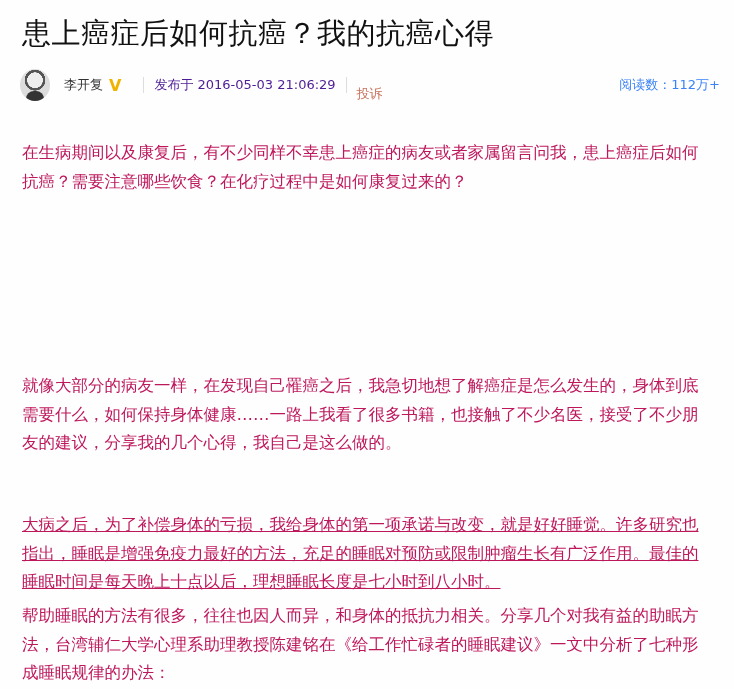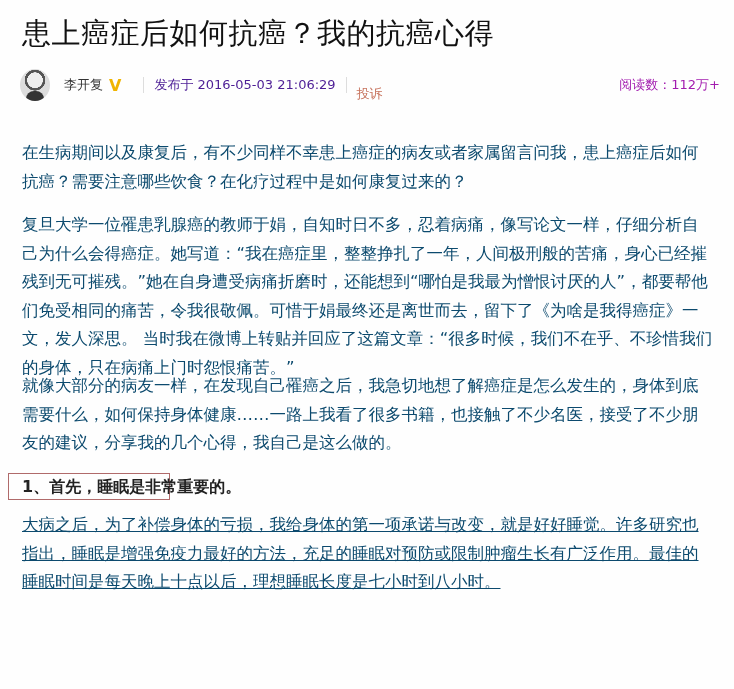--- a/index.html
+++ b/index.html
@@ -8,22 +8,22 @@
   .page { position:relative; width:734px; height:689px;padding-left:12px; }
   .title { position:absolute; left:22px; top:14px; font-size:29px; color:#111; letter-spacing:0.5px; white-space:nowrap; }
   .meta { position:absolute; left:20px; top:68px; width:700px; height:34px; display:flex; align-items:center; font-size:13px; color:#555; }
   .avatar { width:30px; height:32px; border-radius:50%; background:radial-gradient(circle at 50% 35%, #eee 0 30%, #555 31% 40%, #ddd 41% 100%); margin-right:14px; position:relative; overflow:hidden; }
   .avatar:after { content:""; position:absolute; left:6px; bottom:-4px; width:18px; height:14px; background:#333; border-radius:8px 8px 0 0; }
   .author { color:#333; margin-right:6px; }
   .vbadge { color:#f0b400; font-weight:bold; font-size:16px; margin-right:12px; }
   .sep { width:1px; height:16px; background:#ddd; margin:0 10px; }
   .pub { color:#4c1d95; }
   .report { color:#c7735d;margin-top:17px; }
-  .reads { margin-left:auto; color:#a21caf; }
-  .body-text { position:absolute; left:22px; width:692px; font-size:16.5px; line-height:28.5px; color:#0c4a6e; }
+  .reads { margin-left:auto; color:#3b82f6; }
+  .body-text { position:absolute; left:22px; width:692px; font-size:16.5px; line-height:28.5px; color:#be185d; }
   .body-text p { margin:0; }
   .heading-box { position:absolute; left:8px; top:473px; width:162px; height:27px; border:1px solid #b06a6a; box-sizing:border-box; padding:0 0 0 13px; font-size:16px; font-weight:bold; line-height:25px; color:#222; white-space:nowrap; }
 </style>
 </head>
 <body>
 
 <div class="page">
   <div class="title">患上癌症后如何抗癌？我的抗癌心得</div>
 
   <div class="meta">
@@ -33,25 +33,24 @@
     <span class="sep"></span>
     <span class="pub">发布于 2016-05-03 21:06:29</span>
     <span class="sep"></span>
     <span class="report">投诉</span>
     <span class="reads">阅读数：112万+</span>
   </div>
 
   <div class="body-text" style="top:139px;">
     <p>在生病期间以及康复后，有不少同样不幸患上癌症的病友或者家属留言问我，患上癌症后如何抗癌？需要注意哪些饮食？在化疗过程中是如何康复过来的？</p>
   </div>
-  <div class="body-text" style="top:211px;">
-    <p>复旦大学一位罹患乳腺癌的教师于娟，自知时日不多，忍着病痛，像写论文一样，仔细分析自己为什么会得癌症。她写道：“我在癌症里，整整挣扎了一年，人间极刑般的苦痛，身心已经摧残到无可摧残。”她在自身遭受病痛折磨时，还能想到“哪怕是我最为憎恨讨厌的人”，都要帮他们免受相同的痛苦，令我很敬佩。可惜于娟最终还是离世而去，留下了《为啥是我得癌症》一文，发人深思。 当时我在微博上转贴并回应了这篇文章：“很多时候，我们不在乎、不珍惜我们的身体，只在病痛上门时怨恨痛苦。”</p>
-  </div>
   <div class="body-text" style="top:372px;">
     <p>就像大部分的病友一样，在发现自己罹癌之后，我急切地想了解癌症是怎么发生的，身体到底需要什么，如何保持身体健康……一路上我看了很多书籍，也接触了不少名医，接受了不少朋友的建议，分享我的几个心得，我自己是这么做的。</p>
   </div>
 
-  <div class="heading-box">1、首先，睡眠是非常重要的。</div>
 
   <div class="body-text" style="top:511px;text-decoration:underline;">
     <p>大病之后，为了补偿身体的亏损，我给身体的第一项承诺与改变，就是好好睡觉。许多研究也指出，睡眠是增强免疫力最好的方法，充足的睡眠对预防或限制肿瘤生长有广泛作用。最佳的睡眠时间是每天晚上十点以后，理想睡眠长度是七小时到八小时。</p>
   </div>
+  <div class="body-text" style="top:602px;">
+    <p>帮助睡眠的方法有很多，往往也因人而异，和身体的抵抗力相关。分享几个对我有益的助眠方法，台湾辅仁大学心理系助理教授陈建铭在《给工作忙碌者的睡眠建议》一文中分析了七种形成睡眠规律的办法：</p>
+  </div>
 </div>
 
 </body></html>

